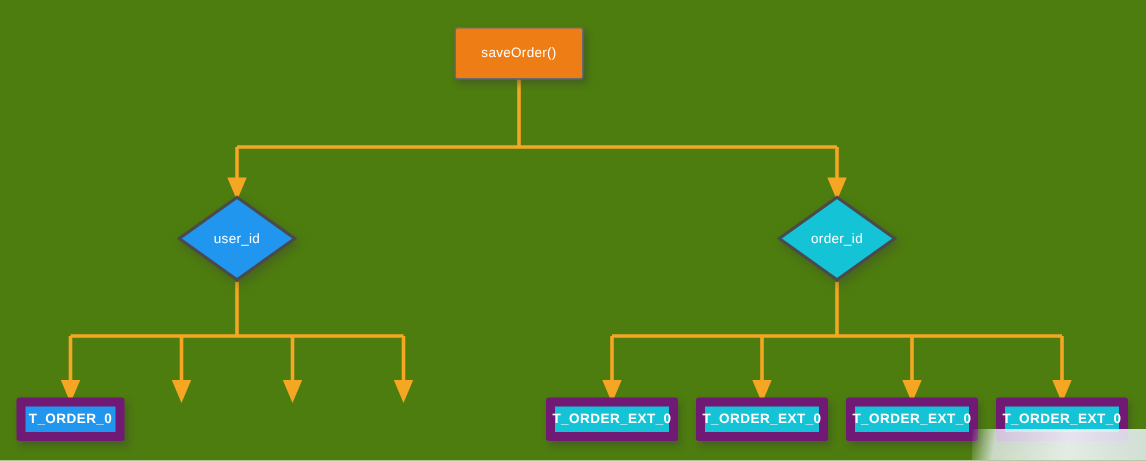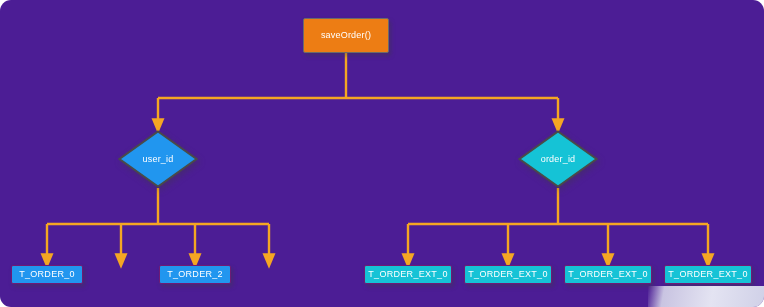--- a/index.html
+++ b/index.html
@@ -8,23 +8,22 @@
     padding: 0;
     background: #ffffff;
   }
   body {
     font-family: "Liberation Sans", sans-serif;
   }
   #canvas {
     position: relative;
     width: 764px;
     height: 307px;
-    background: #4c1d95;
+    background: #4d7c0f;
     overflow: hidden;
-    border-radius: 11px;
   }
   #edges {
     position: absolute;
     left: 0;
     top: 0;
     width: 764px;
     height: 307px;
     pointer-events: none;
   }
   .node {
@@ -48,27 +47,27 @@
   #node-root {
     left: 303px;
     top: 18px;
     width: 86px;
     height: 35px;
     background: #ED7D14;
     font-size: 9px;
   }
   
   .leaf {
-    border: 1px solid #701a75;
+    border: 6px solid #701a75;
     border-radius: 2px;
     box-shadow: 2px 3px 4px rgba(60,60,60,0.38);
-    height: 19px;
+    height: 29px;
     top: 265px;
     font-size: 9px;
-    font-weight: 400;
+    font-weight: 700;
     letter-spacing: 0.3px;
   }
   .leaf.blue  { background: #2196EF; width: 72px; }
   .leaf.cyan  { background: #15C3D6; width: 88px; }
 
   
   .diamond-wrap {
     position: absolute;
     width: 80px;
     height: 58px;
@@ -155,21 +154,20 @@
   </div>
 
   <div class="diamond-wrap" id="node-userid">
     <svg width="80" height="58" viewBox="0 0 80 58">
       <polygon points="40,1.5 78.5,29 40,56.5 1.5,29" fill="#2196EF" stroke="#4a4a4a" stroke-width="2"></polygon>
     </svg>
     <div class="diamond-label">user_id</div>
   </div>
 
   <div class="node leaf blue" style="left:11px;">T_ORDER_0</div>
-  <div class="node leaf blue" style="left:159px;">T_ORDER_2</div>
 
   <div class="node leaf cyan" style="left:364px;">T_ORDER_EXT_0</div>
   <div class="node leaf cyan" style="left:464px;">T_ORDER_EXT_0</div>
   <div class="node leaf cyan" style="left:564px;">T_ORDER_EXT_0</div>
   <div class="node leaf cyan" style="left:664px;">T_ORDER_EXT_0</div>
 
   <div id="watermark"></div>
 
 </div>
 

